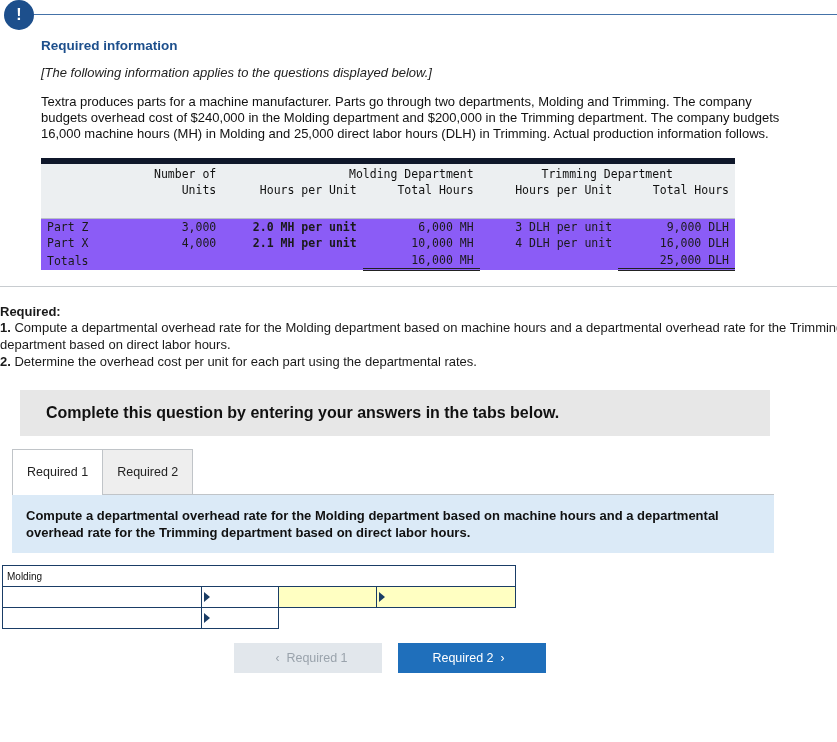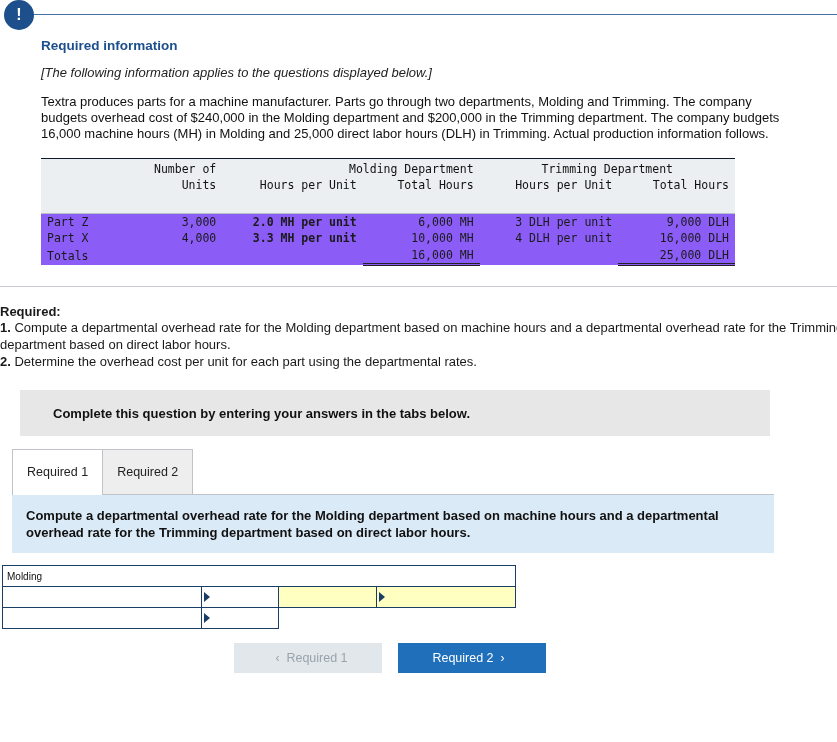--- a/index.html
+++ b/index.html
@@ -45,21 +45,21 @@
   .data-table {
     margin: 16px 0 0 41px;
     border-collapse: collapse;
     font-family: "DejaVu Sans Mono", monospace;
     font-size: 11.5px;
     width: 694px;
   }
   .data-table th, .data-table td { padding: 1px 6px; white-space: pre; }
   .dt-head-row th {
     background: #eceff1; color: #111; font-weight: normal;
-    border-top: 1px solid #0f172a; border-bottom: 0;
+    border-top: 6px solid #0f172a; border-bottom: 0;
     padding-top: 3px;
   }
   .dt-sub-row th {
     background: #eceff1; color: #111; font-weight: normal;
     border-bottom: 1px solid #b9c0c6; padding-bottom: 21px;
   }
   .dt-body td { background: #8b5cf6; }
   .col-label { text-align: left; width: 110px; }
   .col-units { text-align: right; width: 92px; }
   .col-mold-per { text-align: right; width: 150px; font-weight: bold; }
@@ -82,21 +82,21 @@
   }
   .req-item b { font-weight: bold; }
 
   
   .instruction-bar {
     margin: 20px 0 0 20px; width: 750px; height: 46px;
     background: #e7e7e7;
     display: flex; align-items: center;
   }
   .instruction-bar span {
-    margin-left: 33px; font-size: 13px; font-weight: bold; color: #111;
+    margin-left: 26px; font-size: 16px; font-weight: bold; color: #111;
   }
 
   
   .tabs {
     margin: 14px 0 0 12px; width: 762px; height: 45px;
     display: flex; align-items: flex-end;
     border-bottom: 1px solid #c0c4c8;
     position: relative;
   }
   .tab {
@@ -199,21 +199,21 @@
           <td class="col-label">Part Z</td>
           <td class="col-units">3,000</td>
           <td class="col-mold-per">2.0 MH per unit</td>
           <td class="col-mold-tot">6,000 MH</td>
           <td class="col-trim-per">3 DLH per unit</td>
           <td class="col-trim-tot">9,000 DLH</td>
         </tr>
         <tr>
           <td class="col-label">Part X</td>
           <td class="col-units">4,000</td>
-          <td class="col-mold-per">3.3 MH per unit</td>
+          <td class="col-mold-per">2.1 MH per unit</td>
           <td class="col-mold-tot u-single">10,000 MH</td>
           <td class="col-trim-per">4 DLH per unit</td>
           <td class="col-trim-tot u-single">16,000 DLH</td>
         </tr>
         <tr>
           <td class="col-label">Totals</td>
           <td class="col-units"></td>
           <td class="col-mold-per"></td>
           <td class="col-mold-tot u-double">16,000 MH</td>
           <td class="col-trim-per"></td>

